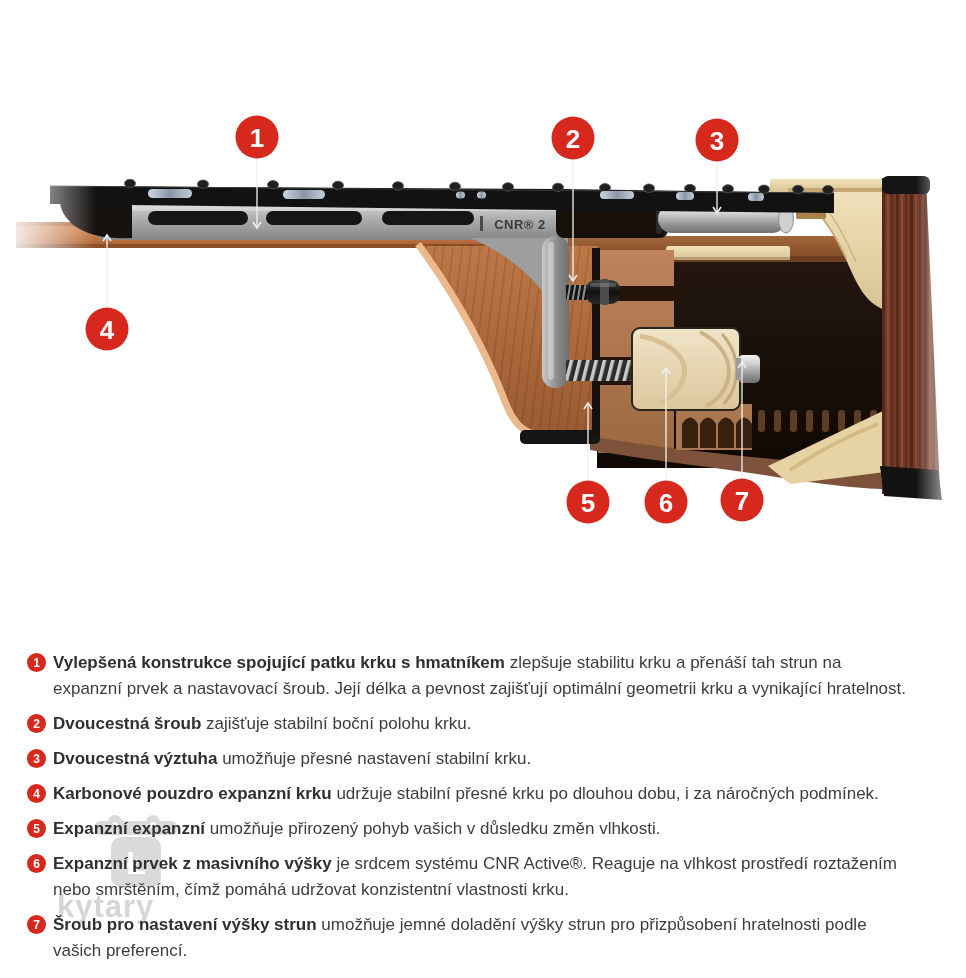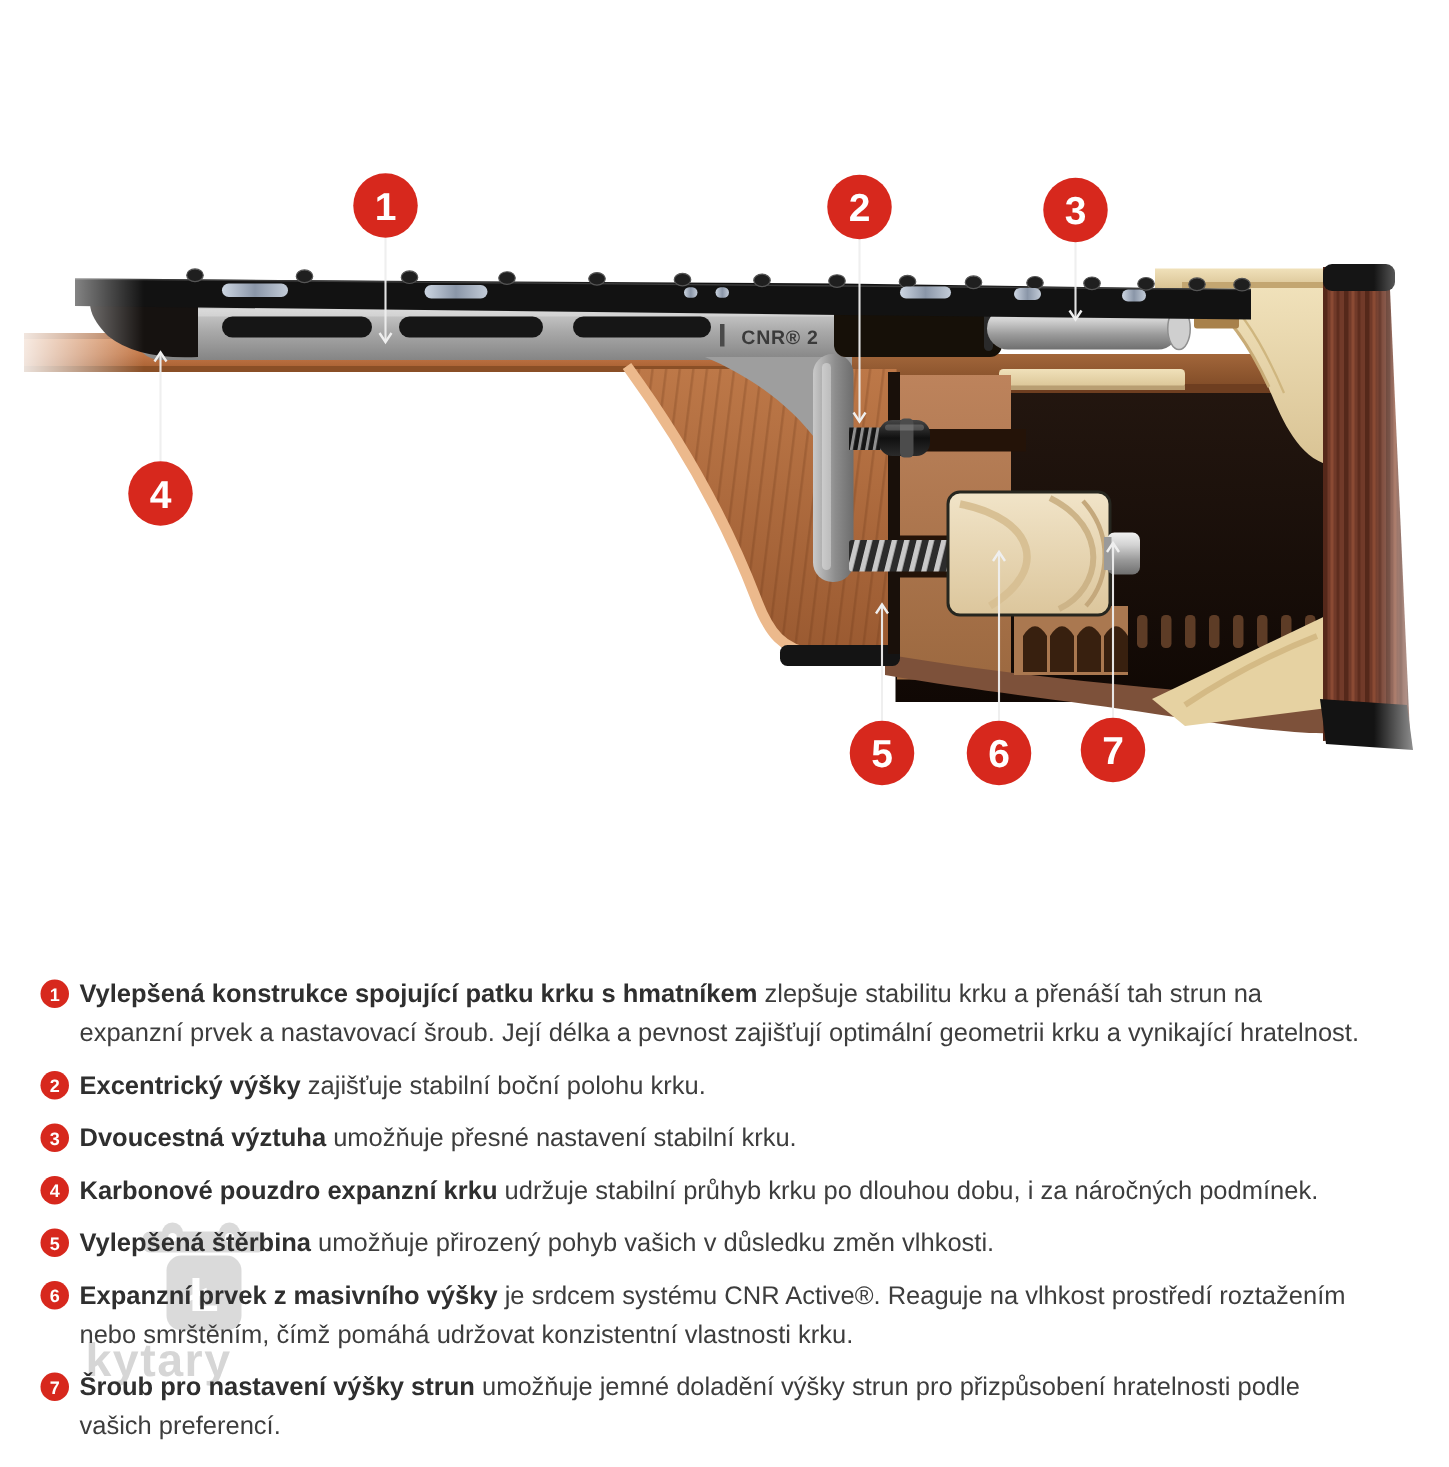--- a/index.html
+++ b/index.html
@@ -287,36 +287,36 @@
   </div>
 
   <div class="legend" id="legend">
     <div class="legend-item">
       <span class="badge" style="background: rgb(215, 40, 29);">1</span>
       <p class="legend-text"><b>Vylepšená konstrukce spojující patku krku s hmatníkem</b> <span>zlepšuje stabilitu krku a přenáší tah strun na expanzní prvek a nastavovací šroub. Její délka a pevnost zajišťují optimální geometrii krku a vynikající hratelnost.</span></p>
     </div>
 
     <div class="legend-item">
       <span class="badge" style="background: rgb(215, 40, 29);">2</span>
-      <p class="legend-text"><b>Excentrický výšky</b> <span>zajišťuje stabilní boční polohu krku.</span></p>
+      <p class="legend-text"><b>Dvoucestná šroub</b> <span>zajišťuje stabilní boční polohu krku.</span></p>
     </div>
 
     <div class="legend-item">
       <span class="badge" style="background: rgb(215, 40, 29);">3</span>
       <p class="legend-text"><b>Dvoucestná výztuha</b> <span>umožňuje přesné nastavení stabilní krku.</span></p>
     </div>
 
     <div class="legend-item">
       <span class="badge" style="background: rgb(215, 40, 29);">4</span>
-      <p class="legend-text"><b>Karbonové pouzdro expanzní krku</b> <span>udržuje stabilní průhyb krku po dlouhou dobu, i za náročných podmínek.</span></p>
+      <p class="legend-text"><b>Karbonové pouzdro expanzní krku</b> <span>udržuje stabilní přesné krku po dlouhou dobu, i za náročných podmínek.</span></p>
     </div>
 
     <div class="legend-item">
       <span class="badge" style="background: rgb(215, 40, 29);">5</span>
-      <p class="legend-text"><b>Vylepšená štěrbina</b> <span>umožňuje přirozený pohyb vašich v důsledku změn vlhkosti.</span></p>
+      <p class="legend-text"><b>Expanzní expanzní</b> <span>umožňuje přirozený pohyb vašich v důsledku změn vlhkosti.</span></p>
     </div>
 
     <div class="legend-item">
       <span class="badge" style="background: rgb(215, 40, 29);">6</span>
       <p class="legend-text"><b>Expanzní prvek z masivního výšky</b> <span>je srdcem systému CNR Active®. Reaguje na vlhkost prostředí roztažením nebo smrštěním, čímž pomáhá udržovat konzistentní vlastnosti krku.</span></p>
     </div>
 
     <div class="legend-item">
       <span class="badge" style="background: rgb(215, 40, 29);">7</span>
       <p class="legend-text"><b>Šroub pro nastavení výšky strun</b> <span>umožňuje jemné doladění výšky strun pro přizpůsobení hratelnosti podle vašich preferencí.</span></p>

